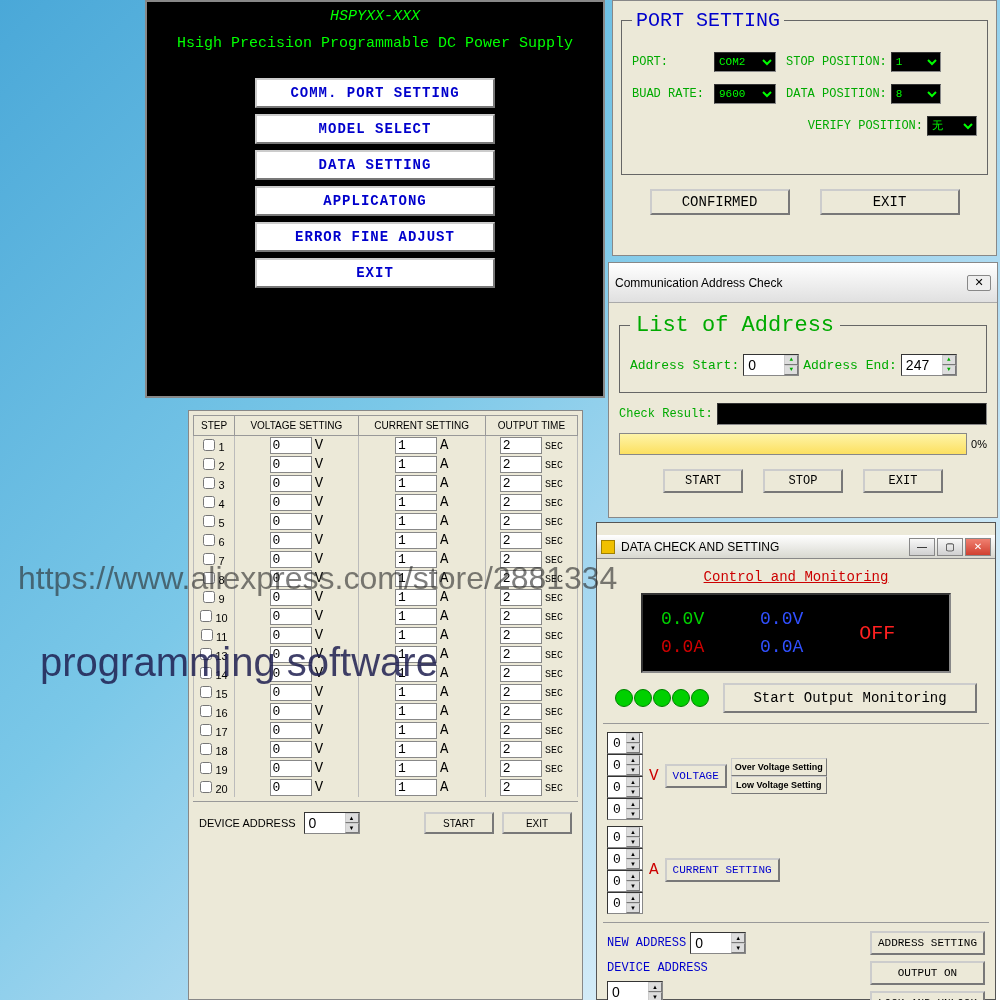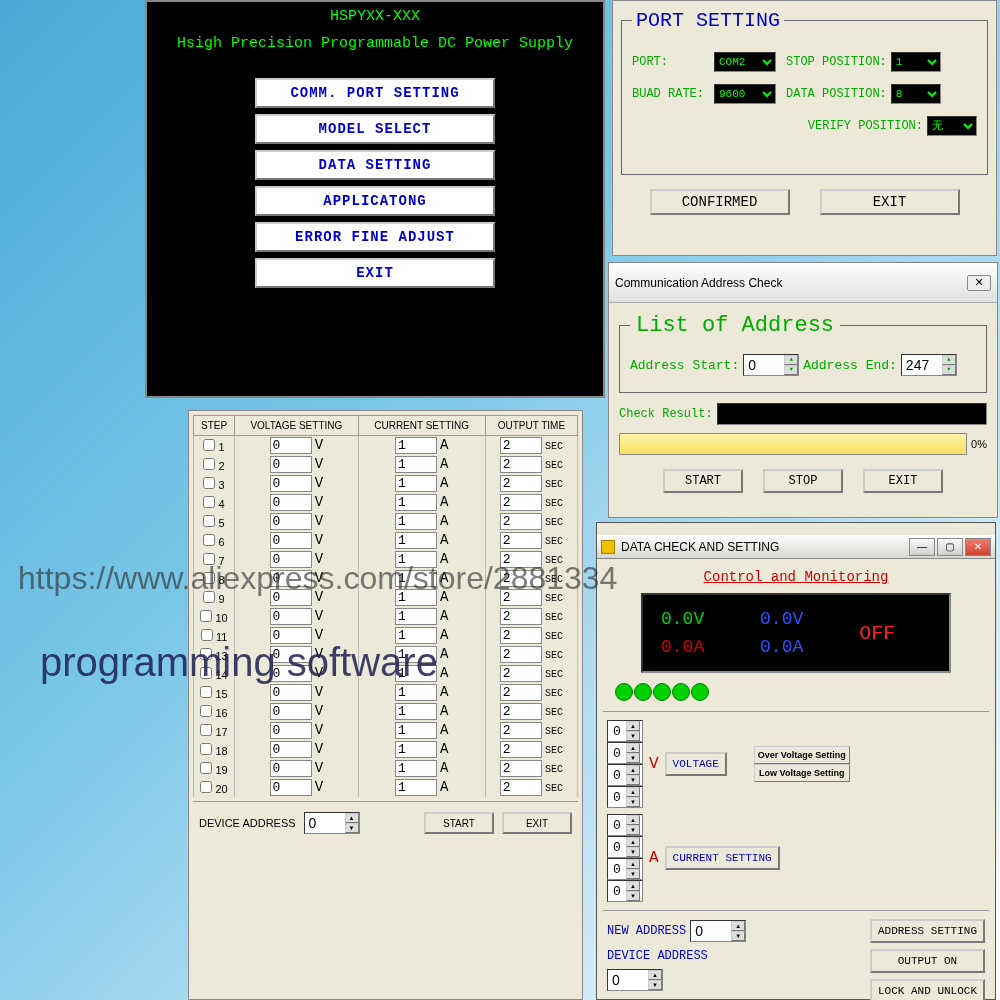--- a/index.html
+++ b/index.html
@@ -19,20 +19,21 @@
   width: 460px; height: 398px;
   background: #000;
   border: 2px solid #888;
 }
 .main-menu .title1 {
   color: #00ff00;
   font-family: "Courier New", monospace;
   font-size: 15px;
   text-align: center;
   padding-top: 6px;
+  font-style: italic;
 }
 .main-menu .title2 {
   color: #00ff00;
   font-family: "Courier New", monospace;
   font-size: 15px;
   text-align: center;
   padding: 10px 0 20px 0;
 }
 .menu-btn {
   display: block;
@@ -396,21 +397,20 @@
   gap: 0;
 }
 .stack-btn {
   height: 18px;
   background: #ece9d8;
   border: 1px outset #ccc;
   font-size: 9px;
   font-weight: bold;
   padding: 0 3px;
   cursor: pointer;
-  margin-left: 23px;
 }
 .label-blue {
   color: #0000cc;
   font-family: "Courier New", monospace;
   font-size: 12px;
 }
 
 
 .wm1 {
   position: absolute;
@@ -671,20 +671,21 @@
     <span class="mon-blue">0.0A</span>
   </div>
   <div class="dots-row">
     <span class="dots">
       <span class="dot"></span>
         <span class="dot"></span>
         <span class="dot"></span>
         <span class="dot"></span>
         <span class="dot"></span>
     </span>
+    <button class="start-mon-btn">Start Output Monitoring</button>
   </div>
   <div class="hr"></div>
   <div class="setting-row">
     <span id="vdigits">
         <span class="digit-spin">
           <input value="0" style="">
           <span class="spin-arrows">
             <div>▲</div>
             <div>▼</div>
           </span>

